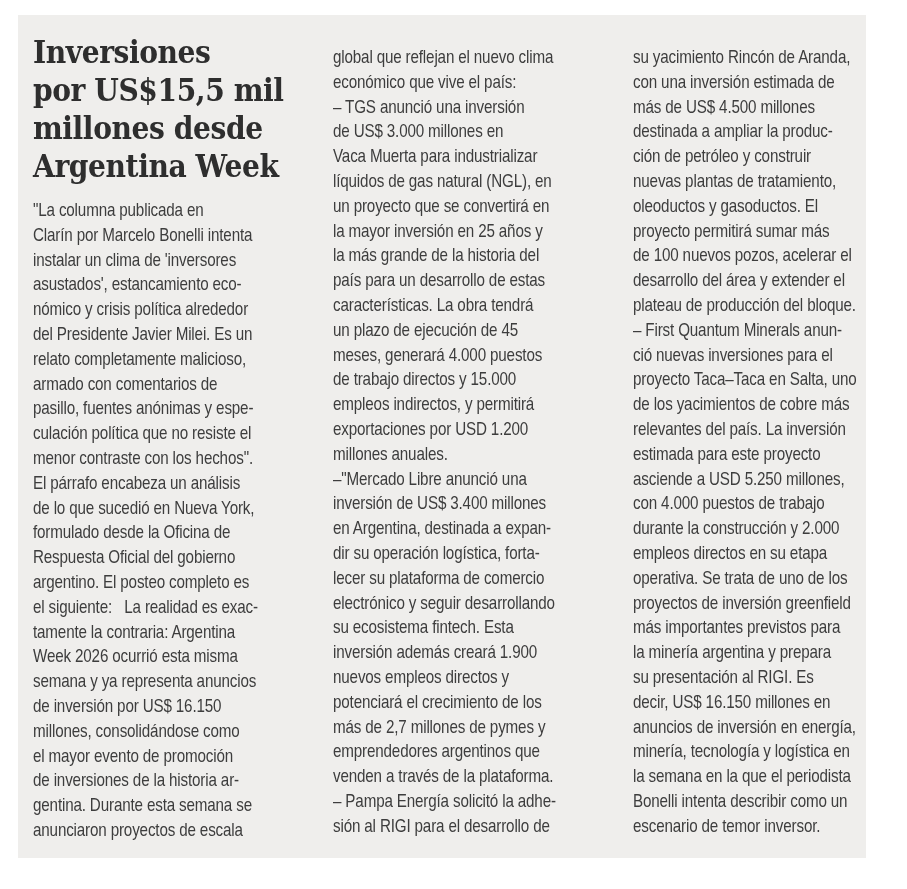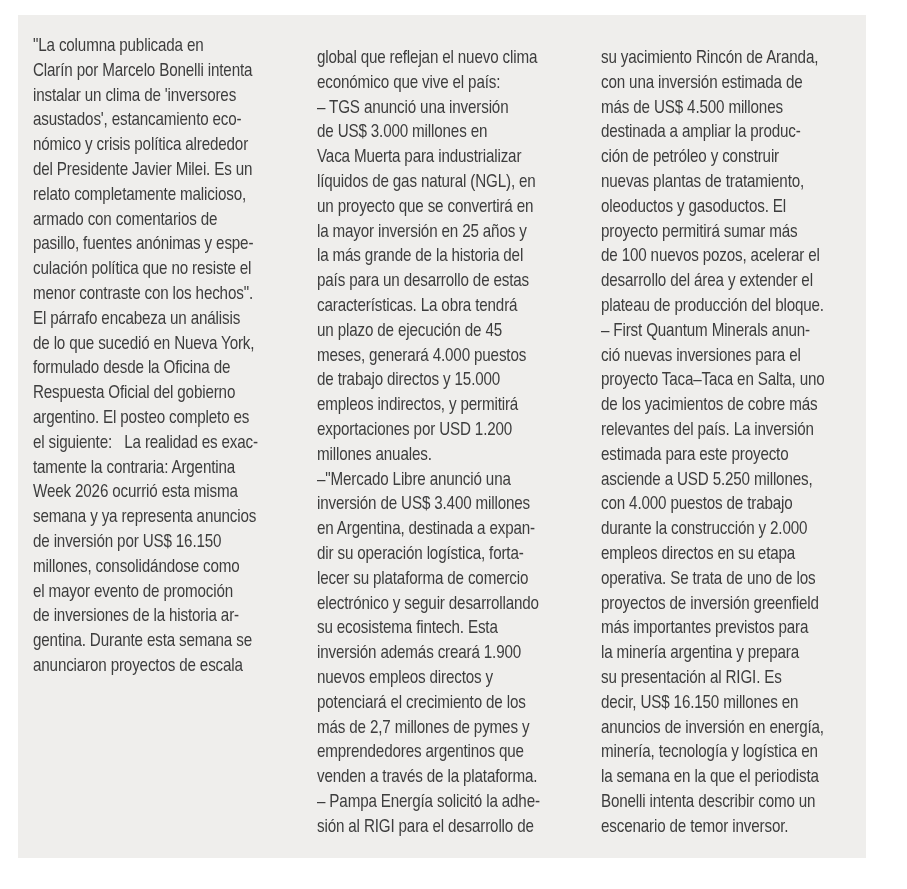--- a/index.html
+++ b/index.html
@@ -25,21 +25,21 @@
   }
   .cols{
     display:flex;
     padding:18px 0 0 15px;
     gap:24px;
   }
   .col{
     width:260px;
     flex:0 0 260px;
   }
-  .col.pad-top{padding-top:12px;}
+  .col.pad-top{padding-top:12px;margin-left:16px;}
   .headline{
     font-family:"DejaVu Serif","Liberation Serif",serif;
     font-weight:700;
     font-size:32px;
     line-height:38px;
     color:var(--title_color);
     letter-spacing:-0.5px;
     margin-bottom:13px;
   }
   .headline .line{
@@ -57,20 +57,26 @@
     transform-origin:0 50%;
   }
 </style>
 </head>
 <body>
 
 <div class="card">
   <div class="cols">
 
     <div class="col">
+      <div class="headline">
+          <div class="line">Inversiones</div>
+          <div class="line">por US$15,5 mil</div>
+          <div class="line">millones desde</div>
+          <div class="line">Argentina Week</div>
+        </div>
       <div>
           <div class="body-line">"La columna publicada en</div>
           <div class="body-line">Clarín por Marcelo Bonelli intenta</div>
           <div class="body-line">instalar un clima de 'inversores</div>
           <div class="body-line">asustados', estancamiento eco-</div>
           <div class="body-line">nómico y crisis política alrededor</div>
           <div class="body-line">del Presidente Javier Milei. Es un</div>
           <div class="body-line">relato completamente malicioso,</div>
           <div class="body-line">armado con comentarios de</div>
           <div class="body-line">pasillo, fuentes anónimas y espe-</div>

